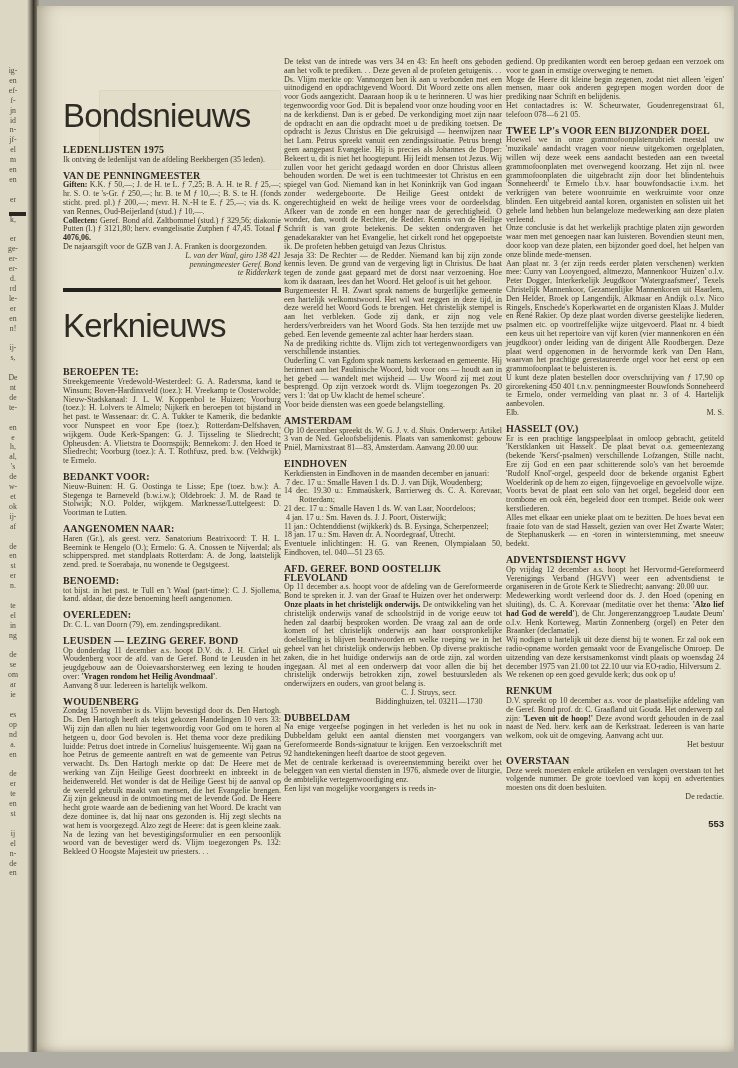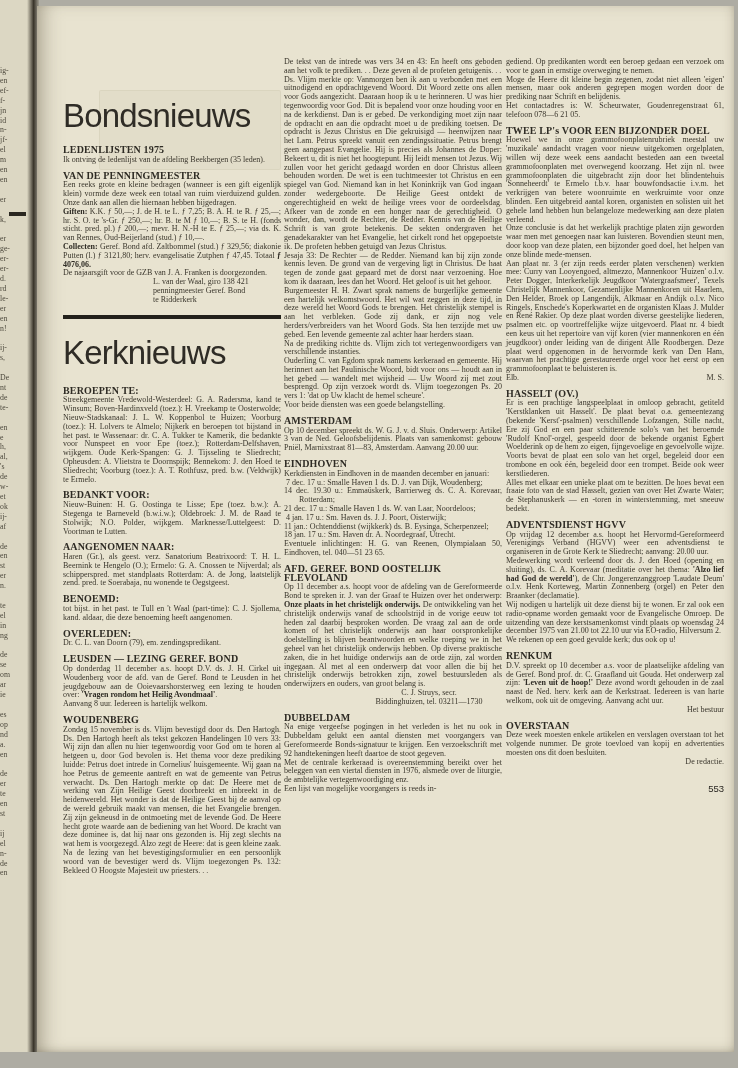--- a/index.html
+++ b/index.html
@@ -4,21 +4,21 @@
 <style>
   html,body{margin:0;padding:0;}
   body{
     width:738px;height:1068px;position:relative;overflow:hidden;
     background:#aeaca3;
     font-family:"Liberation Serif", serif;
   }
   
   .facing{position:absolute;left:0;top:0;width:34px;height:1052px;background:#dcd7c3;}
   .fragments{
-    position:absolute;left:0;top:66px;width:26px;text-align:left;
+    position:absolute;left:0;top:66px;width:26px;text-align:center;
     font-size:7.8px;line-height:9.9px;color:#4d493d;white-space:pre-line;
   }
   .margin-bar{position:absolute;left:9px;top:212px;width:17px;height:4px;background:#2a2720;}
   .gutter{position:absolute;left:27px;top:0;width:12px;height:1052px;
     background:linear-gradient(to right, rgba(60,54,38,0), #39342a 55%, rgba(120,112,90,.25));}
   
   .page{
     position:absolute;left:37px;top:6px;width:697px;height:1046px;
     background:#e8e3d0;overflow:hidden;
     box-shadow:inset 14px 0 22px -12px rgba(70,60,40,.5), inset -7px 0 12px -8px rgba(70,60,40,.35), inset 0 -6px 10px -7px rgba(70,60,40,.3);
@@ -32,33 +32,33 @@
   }
   #col1{left:26px;}
   #col2{left:247px;}
   #col3{left:469px;}
   .mast{
     font-family:"Liberation Sans", sans-serif;font-weight:400;
     font-size:33px;line-height:36px;letter-spacing:-0.8px;color:#2f2c26;
     margin:0;
   }
   #mast1{margin:40px 0 12px 0;}
-  #mast2{margin:16px 0 16px 0;}
+  #mast2{margin:16px 0 24px 0;}
   .rule{height:4px;background:#23211b;margin:10px 0 4px 0;}
   .sect{margin-top:7px;}
   .head{font-weight:bold;font-size:10px;letter-spacing:.15px;color:#2e2b24;margin-bottom:1px;text-align:left;}
   .p{margin:0;}
   b{color:#2e2b24;}
   .hang{padding-left:15px;text-indent:-15px;}
-  .sig-ind{padding-left:90px;text-align:left;}
+  .sig-ind{padding-left:90px;text-align:right;font-style:italic;}
   .sig-c{padding-left:72px;text-align:center;}
   .sig-r{text-align:right;}
   .sig-split{display:flex;justify-content:space-between;}
   .pagenum{
-    font-family:"Liberation Sans", sans-serif;font-weight:normal;font-size:9.5px;
+    font-family:"Liberation Sans", sans-serif;font-weight:bold;font-size:9.5px;
     text-align:right;margin-top:18px;color:#2a2722;
   }
 </style>
 </head>
 <body>
 
 <div class="facing">
   <div class="fragments">ig-
 en
 ef-
@@ -151,21 +151,20 @@
   <div class="col" id="col1">
     <h1 class="mast" id="mast1">Bondsnieuws</h1>
 
     <div class="sect">
       <div class="head">LEDENLIJSTEN 1975</div>
       <p class="p">Ik ontving de ledenlijst van de afdeling Beekbergen (35 leden).</p>
     </div>
 
     <div class="sect">
       <div class="head">VAN DE PENNINGMEESTER</div>
-      <p class="p">Een reeks grote en kleine bedragen (wanneer is een gift eigenlijk klein) vormde deze week een totaal van ruim vierduizend gulden. Onze dank aan allen die hiernaan hebben bijgedragen.</p>
       <p class="p"><b>Giften:</b><span> K.K. ƒ 50,—; J. de H. te L. ƒ 7,25; B. A. H. te R. ƒ 25,—; hr. S. O. te 's-Gr. ƒ 250,—; hr. B. te M ƒ 10,—; B. S. te H. (fonds sticht. pred. pl.) ƒ 200,—; mevr. H. N.-H te E. ƒ 25,—; via ds. K. van Rennes, Oud-Beijerland (stud.) ƒ 10,—.</span></p>
       <p class="p"><b>Collecten:</b><span> Geref. Bond afd. Zaltbommel (stud.) ƒ 329,56; diakonie Putten (l.) ƒ 3121,80; herv. evangelisatie Zutphen ƒ 47,45. Totaal </span><b>ƒ 4076,06.</b></p>
       <p class="p">De najaarsgift voor de GZB van J. A. Franken is doorgezonden.</p>
       <div class="sig-ind">L. van der Waal, giro 138 421</div>
       <div class="sig-ind">penningmeester Geref. Bond</div>
       <div class="sig-ind">te Ridderkerk</div>
     </div>
 
     <div class="rule"></div>
 
@@ -252,20 +251,21 @@
   <div class="col" id="col3">
     <p class="p">gediend. Op predikanten wordt een beroep gedaan een verzoek om voor te gaan in ernstige overweging te nemen.</p>
     <p class="p">Moge de Heere dit kleine begin zegenen, zodat niet alleen 'eigen' mensen, maar ook anderen gegrepen mogen worden door de prediking naar Schrift en belijdenis.</p>
     <p class="p">Het contactadres is: W. Scheurwater, Goudenregenstraat 61, telefoon 078—6 21 05.</p>
 
     <div class="sect">
       <div class="head">TWEE LP's VOOR EEN BIJZONDER DOEL</div>
       <p class="p">Hoewel we in onze grammofoonplatenrubriek meestal uw 'muzikale' aandacht vragen voor nieuw uitgekomen orgelplaten, willen wij deze week eens aandacht besteden aan een tweetal grammofoonplaten met overwegend koorzang. Het zijn nl. twee grammofoonplaten die uitgebracht zijn door het blindentehuis 'Sonneheerdt' te Ermelo t.b.v. haar bouwfondsactie i.v.m. het verkrijgen van betere woonruimte en werkruimte voor onze blinden. Een uitgebreid aantal koren, organisten en solisten uit het gehele land hebben hun belangeloze medewerking aan deze platen verleend.</p>
       <p class="p">Onze conclusie is dat het werkelijk prachtige platen zijn geworden waar men met genoegen naar kan luisteren. Bovendien steunt men, door koop van deze platen, een bijzonder goed doel, het helpen van onze blinde mede-mensen.</p>
       <p class="p">Aan plaat nr. 3 (er zijn reeds eerder platen verschenen) werkten mee: Curry van Looyengoed, altmezzo, Mannenkoor 'Huizen' o.l.v. Peter Dogger, Interkerkelijk Jeugdkoor 'Watergraafsmeer', Texels Christelijk Mannenkoor, Gezamenlijke Mannenkoren uit Haarlem, Den Helder, Broek op Langendijk, Alkmaar en Andijk o.l.v. Nico Ringels, Enschede's Koperkwartet en de organisten Klaas J. Mulder en René Rakier. Op deze plaat worden diverse geestelijke liederen, psalmen etc. op voortreffelijke wijze uitgevoerd. Plaat nr. 4 biedt een keus uit het repertoire van vijf koren (vier mannenkoren en één jeugdkoor) onder leiding van de dirigent Alle Roodbergen. Deze plaat werd opgenomen in de hervormde kerk van Den Ham, waarvan het prachtige gerestaureerde orgel voor het eerst op een grammofoonplaat te beluisteren is.</p>
+      <p class="p">U kunt deze platen bestellen door overschrijving van ƒ 17,90 op girorekening 450 401 t.n.v. penningmeester Bouwfonds Sonneheerd te Ermelo, onder vermelding van plaat nr. 3 of 4. Hartelijk aanbevolen.</p>
       <div class="sig-split">
         <span>Elb.</span>
         <span>M. S.</span>
       </div>
     </div>
 
     <div class="sect">
       <div class="head">HASSELT (OV.)</div>
       <p class="p">Er is een prachtige langspeelplaat in omloop gebracht, getiteld 'Kerstklanken uit Hasselt'. De plaat bevat o.a. gemeentezang (bekende 'Kerst'-psalmen) verschillende Lofzangen, Stille nacht, Ere zij God en een paar schitterende solo's van het beroemde 'Rudolf Knol'-orgel, gespeeld door de bekende organist Egbert Woelderink op de hem zo eigen, fijngevoelige en gevoelvolle wijze. Voorts bevat de plaat een solo van het orgel, begeleid door een trombone en ook één, begeleid door een trompet. Beide ook weer kerstliederen.</p>
       <p class="p">Alles met elkaar een unieke plaat om te bezitten. De hoes bevat een fraaie foto van de stad Hasselt, gezien van over Het Zwarte Water; de Stephanuskerk — en -toren in winterstemming, met sneeuw bedekt.</p>

